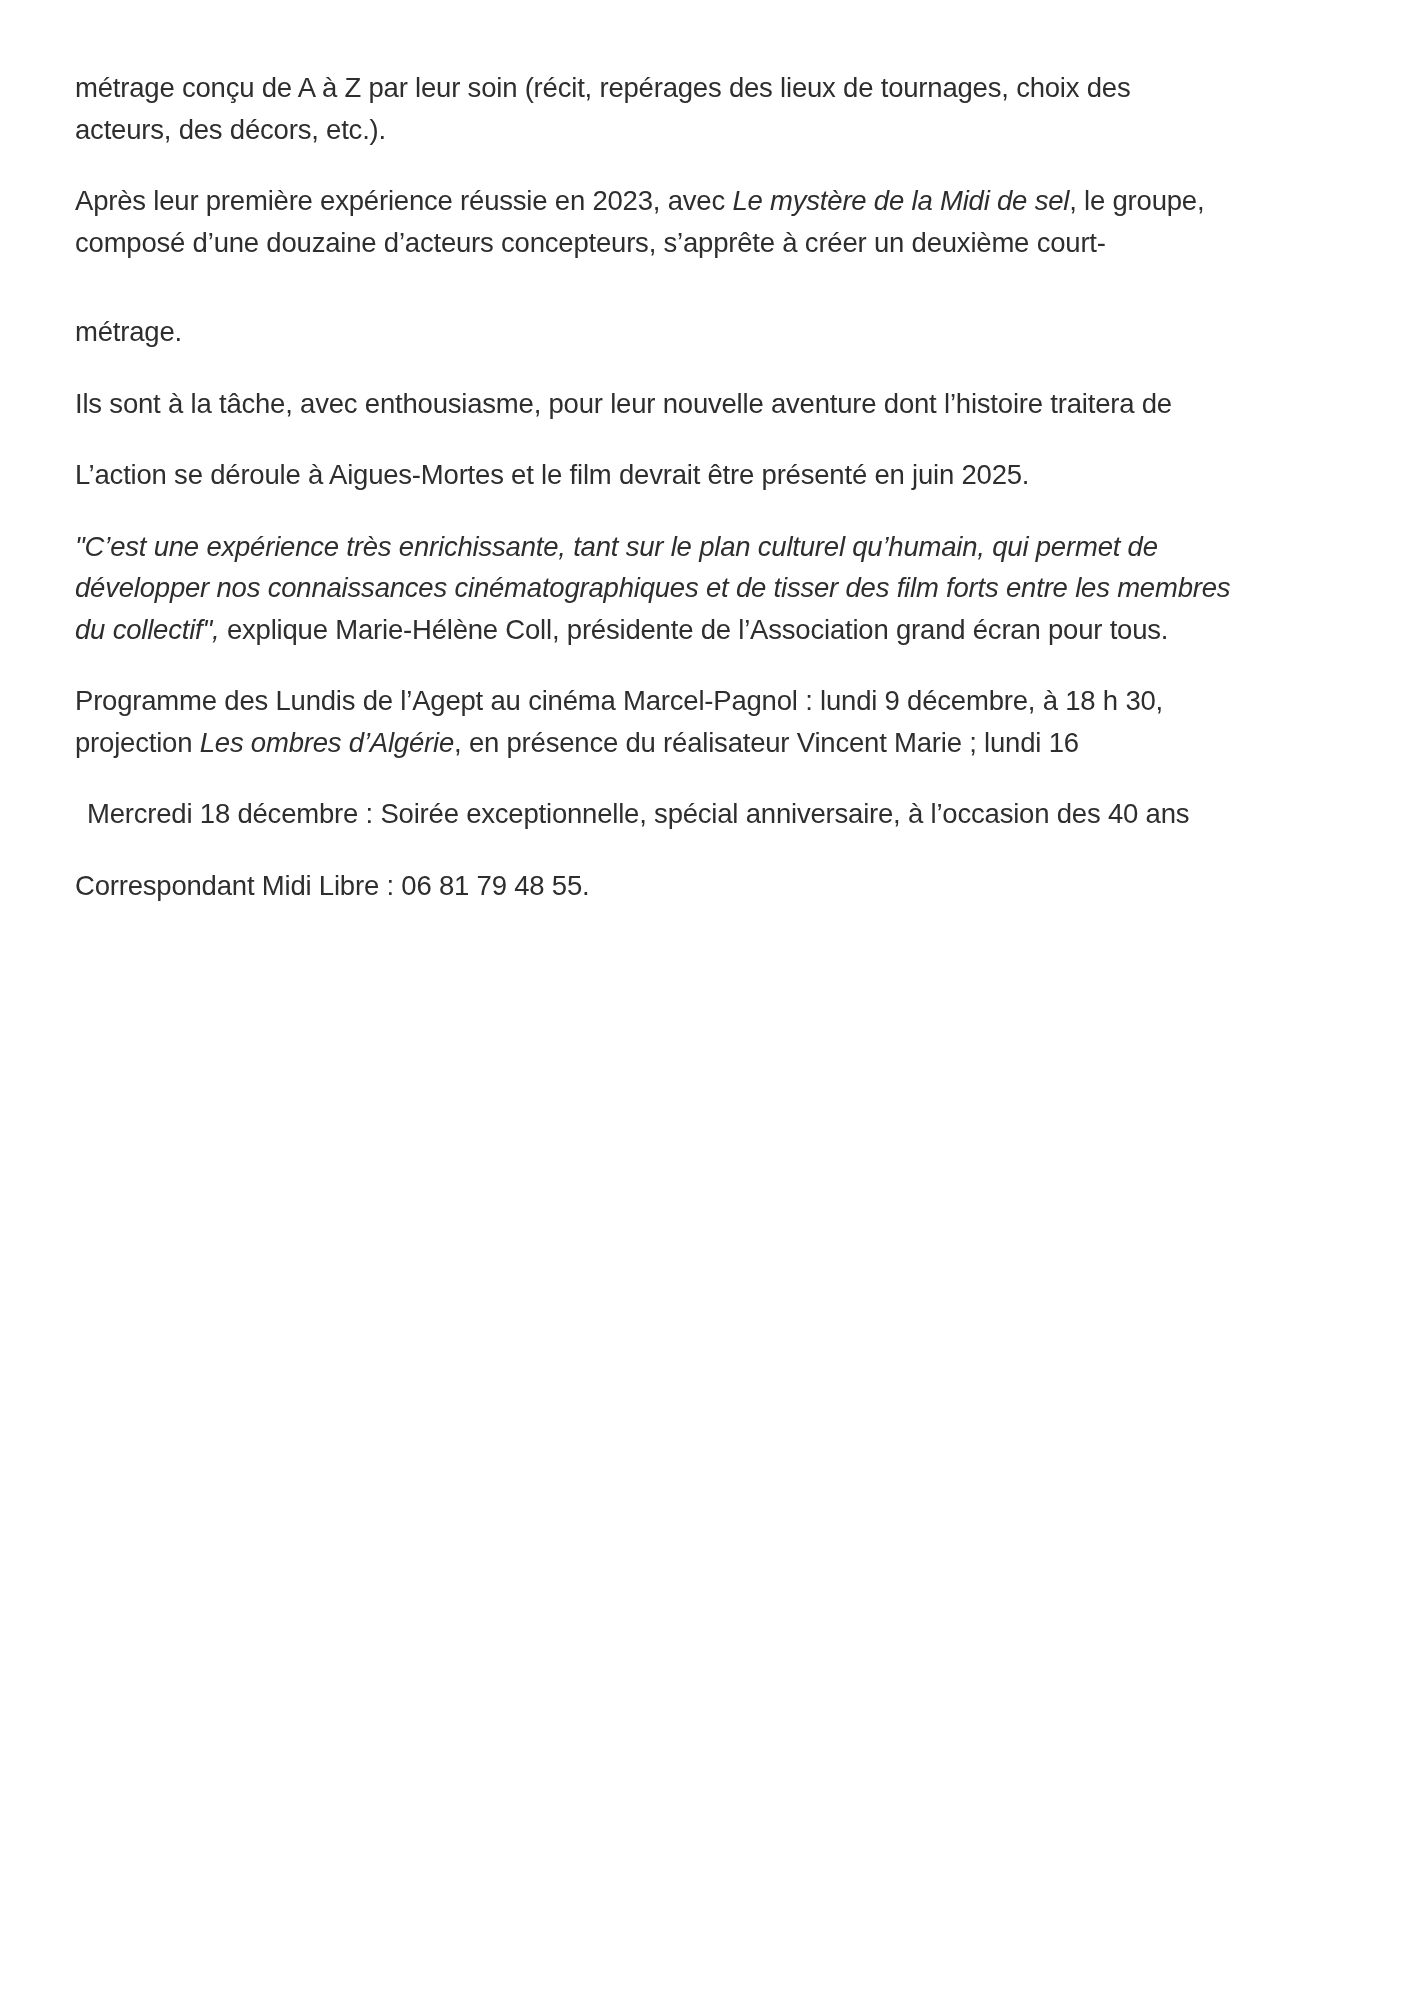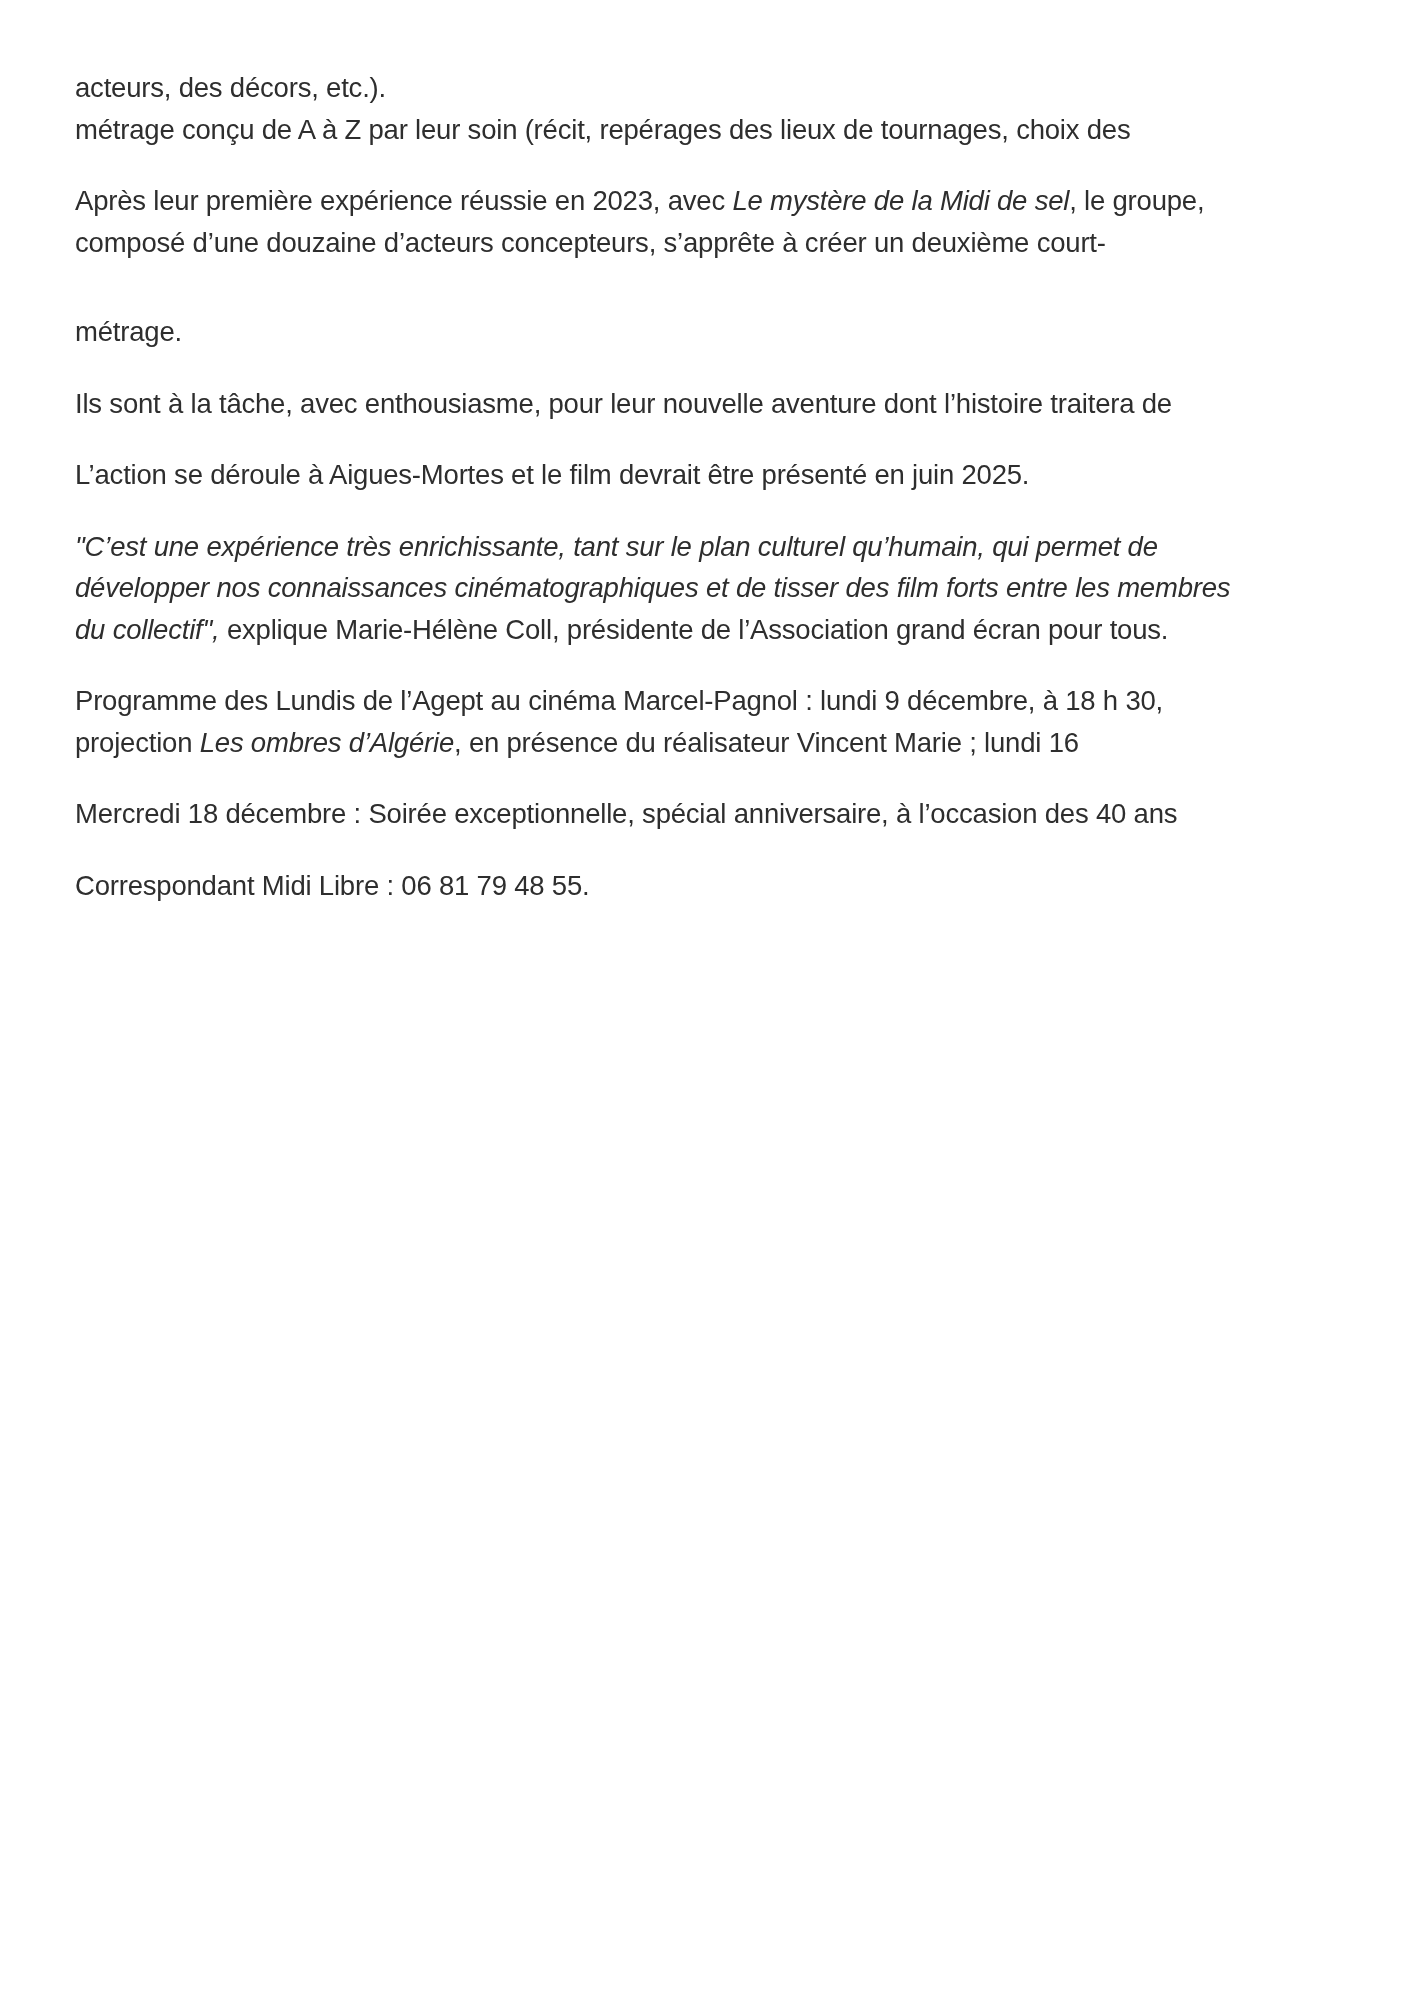--- a/index.html
+++ b/index.html
@@ -34,22 +34,22 @@
   .it {
     font-style: italic;
   }
 </style>
 </head>
 <body>
 
 <div class="article">
 
   <p class="para">
+    <span class="line" style="display: block;"><span>métrage conçu de A à Z par leur soin (récit, repérages des lieux de tournages, choix des</span></span>
     <span class="line" style="display: block;"><span>acteurs, des décors, etc.).</span></span>
-    <span class="line" style="display: block;"><span>métrage conçu de A à Z par leur soin (récit, repérages des lieux de tournages, choix des</span></span>
   </p>
 
   <p class="para">
     <span class="line" style="display: block;"><span>Après leur première expérience réussie en 2023, avec </span><span class="it">Le mystère de la Midi de sel</span><span>, le groupe,</span></span>
     <span class="line" style="display: block;"><span>composé d’une douzaine d’acteurs concepteurs, s’apprête à créer un deuxième court-</span></span>
     <span class="line" style="display: block; margin-top: 48px;"><span>métrage.</span></span>
   </p>
 
   <p class="para">
     <span class="line" style="display: block;"><span>Ils sont à la tâche, avec enthousiasme, pour leur nouvelle aventure dont l’histoire traitera de</span></span>
@@ -64,20 +64,20 @@
     <span class="line" style="display: block;"><span class="it">développer nos connaissances cinématographiques et de tisser des film forts entre les membres</span></span>
     <span class="line" style="display: block;"><span class="it">du collectif",</span><span> explique Marie-Hélène Coll, présidente de l’Association grand écran pour tous.</span></span>
   </p>
 
   <p class="para">
     <span class="line" style="display: block;"><span>Programme des Lundis de l’Agept au cinéma Marcel-Pagnol : lundi 9 décembre, à 18 h 30,</span></span>
     <span class="line" style="display: block;"><span>projection </span><span class="it">Les ombres d’Algérie</span><span>, en présence du réalisateur Vincent Marie ; lundi 16</span></span>
   </p>
 
   <p class="para">
-    <span class="line" style="display: block;"><span>Mercredi 18 décembre : Soirée exceptionnelle, spécial anniversaire, à l’occasion des 40 ans</span></span>
+    <span class="line" style="display: block; margin-left: 12px;"><span>Mercredi 18 décembre : Soirée exceptionnelle, spécial anniversaire, à l’occasion des 40 ans</span></span>
   </p>
 
   <p class="para">
     <span class="line" style="display: block;"><span>Correspondant Midi Libre : 06 81 79 48 55.</span></span>
   </p>
 
 </div>
 
 </body></html>

